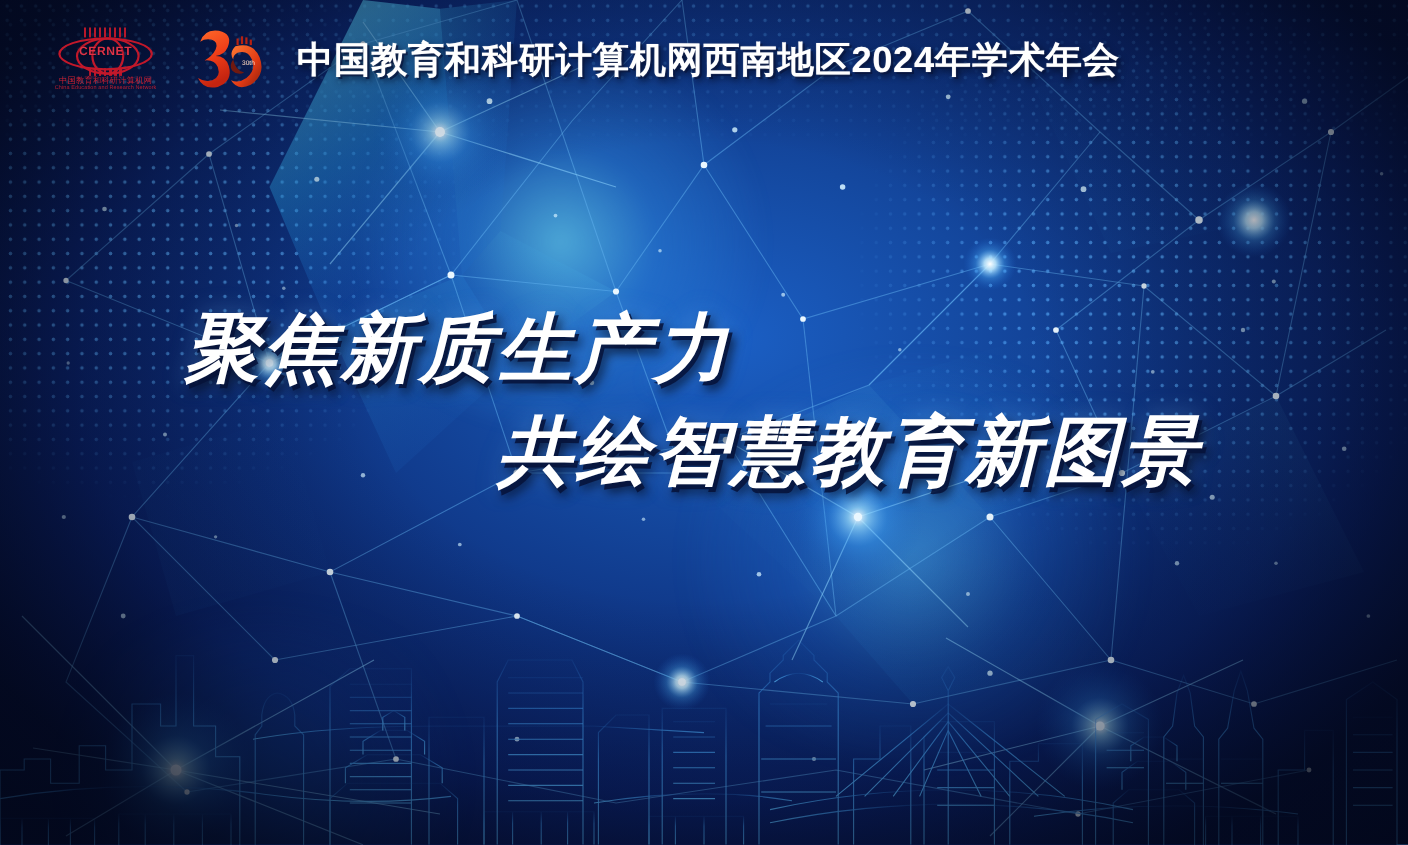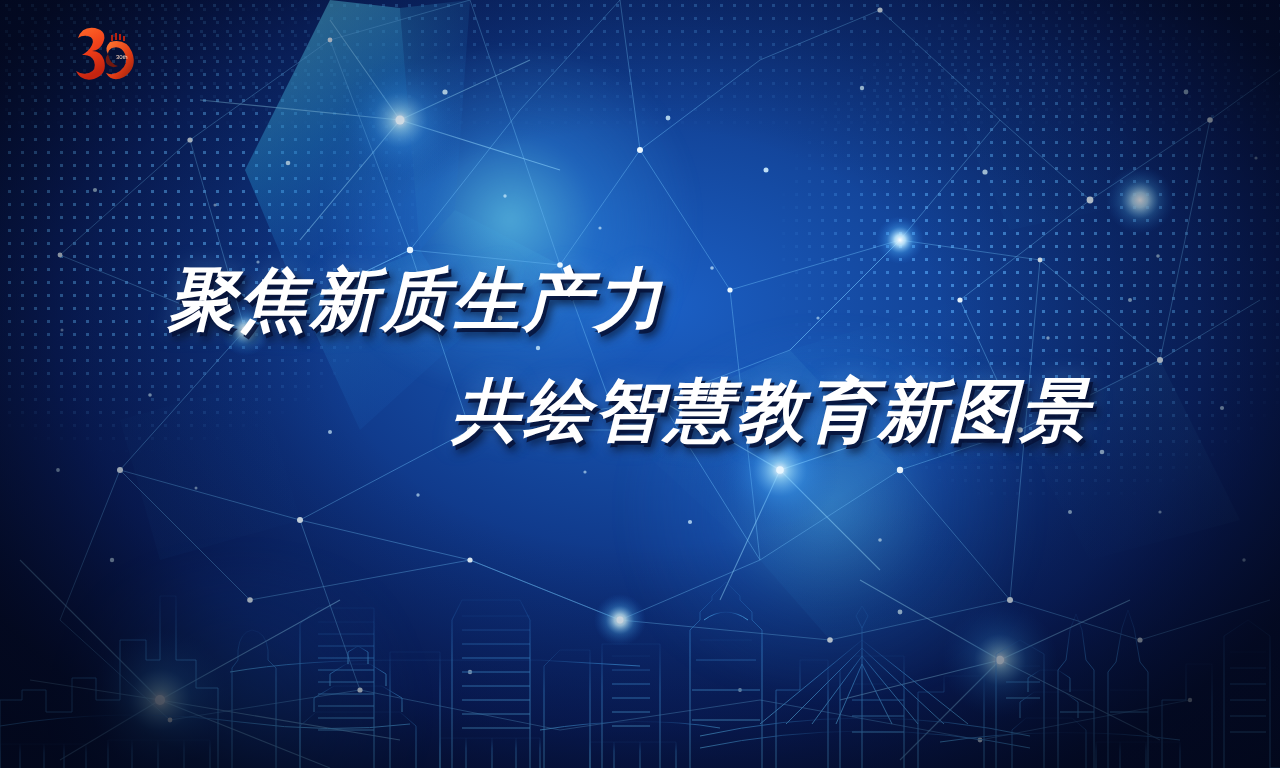--- a/index.html
+++ b/index.html
@@ -151,21 +151,21 @@
     font-weight: 700;
     font-style: italic;
     color: #ffffff;
     white-space: nowrap;
     letter-spacing: 3px;
     text-shadow:
       3px 4px 0 rgba(6,18,56,.85),
       5px 7px 10px rgba(2,8,28,.85),
       0 0 22px rgba(120,195,255,.35);
   }
-  #title-line-1 { left: 168px; top: 255px; }
+  #title-line-1 { left: 168px; top: 272px; }
   #title-line-2 { left: 452px; top: 366px; }
 
   #event-meta {
     position: absolute;
     left: 0; top: 600px; width: 1280px;
     text-align: center;
     z-index: 40;
     font-size: 27px;
     color: #f2f7ff;
     letter-spacing: 1.2px;
@@ -418,20 +418,28 @@
       <path d="M0,726 Q120,706 240,722 Q330,734 410,724"></path>
       <path d="M540,730 Q640,714 720,728"></path>
       <path d="M940,742 Q1060,724 1180,740"></path>
     </g>
   </svg>
 
   <div class="glow vignette"></div>
 
   <div id="header">
 
+    <div id="cernet-logo">
+      <div class="cer-bars top"></div>
+      <div class="cer-globe"></div>
+      <div class="cer-word">CERNET</div>
+      <div class="cer-bars bot"></div>
+      <div class="cer-cn">中国教育和科研计算机网</div>
+      <div class="cer-en">China Education and Research Network</div>
+    </div>
 
     <div id="anniversary-logo">
       <svg width="72" height="62" viewBox="0 0 72 62">
         <defs>
           <linearGradient id="orangeG" x1="0" y1="0" x2="0.3" y2="1">
             <stop offset="0%" stop-color="#ff6a2a"></stop>
             <stop offset="55%" stop-color="#ef3d18"></stop>
             <stop offset="100%" stop-color="#c42410"></stop>
           </linearGradient>
           <linearGradient id="orangeG2" x1="0" y1="0" x2="1" y2="1">
@@ -449,20 +457,21 @@
         <g fill="#c0220f" opacity=".95">
           <rect x="43" y="11" width="2" height="6"></rect>
           <rect x="47" y="9" width="2" height="7"></rect>
           <rect x="51" y="10" width="2" height="6"></rect>
           <rect x="55" y="12" width="2" height="5"></rect>
         </g>
         <text x="48" y="35" font-size="6" fill="#ffd9c0" font-family="Liberation Sans, sans-serif">30th</text>
       </svg>
     </div>
 
+    <div id="header-title">中国教育和科研计算机网西南地区2024年学术年会</div>
   </div>
 
   <div id="title-block">
     <div id="title-line-1" class="main-title">聚焦新质生产力</div>
     <div id="title-line-2" class="main-title">共绘智慧教育新图景</div>
   </div>
 
 
 </div>
 

